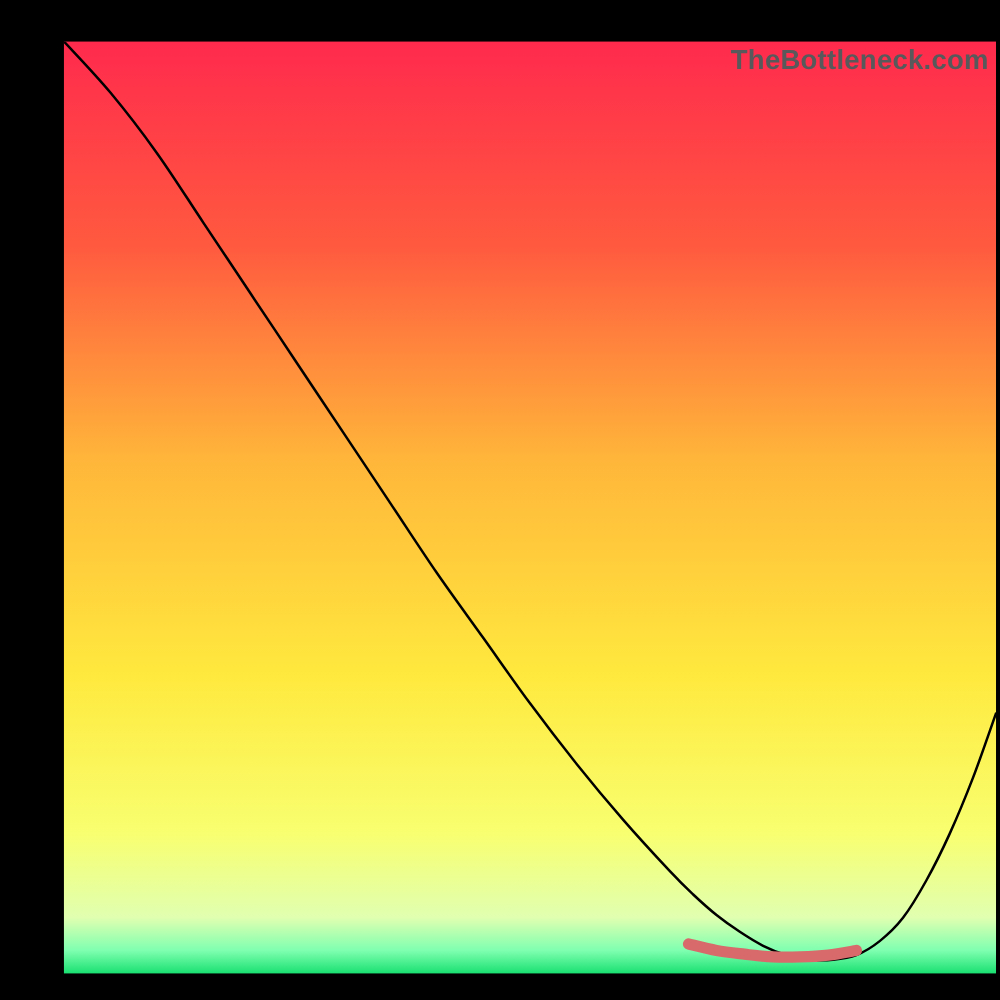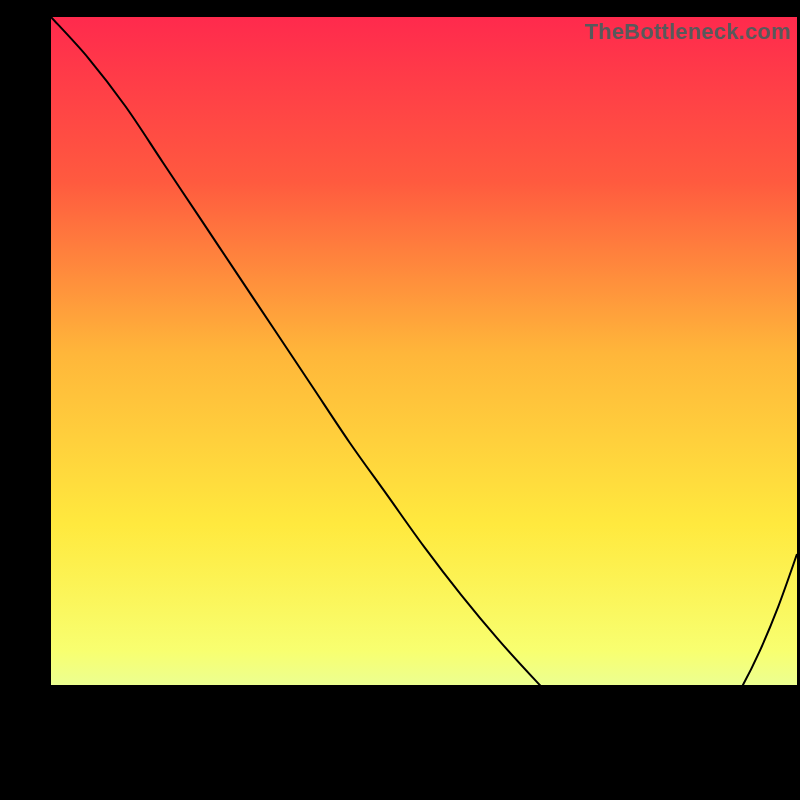--- a/index.html
+++ b/index.html
@@ -14,23 +14,23 @@
     position: absolute;
     left: 0;
     top: 0;
     width: 800px;
     height: 800px;
     background: #000;
   }
   .plot {
     position: absolute;
     left: 27px;
-    top: 17px;
+    top: 33px;
     width: 746px;
-    height: 668px;
+    height: 746px;
     overflow: hidden;
     padding-left: 24px;
   }
   .watermark {
     position: absolute;
     top: 2px;
     right: 6px;
     font-family: Arial, Helvetica, sans-serif;
     font-size: 22px;
     font-weight: 600;

